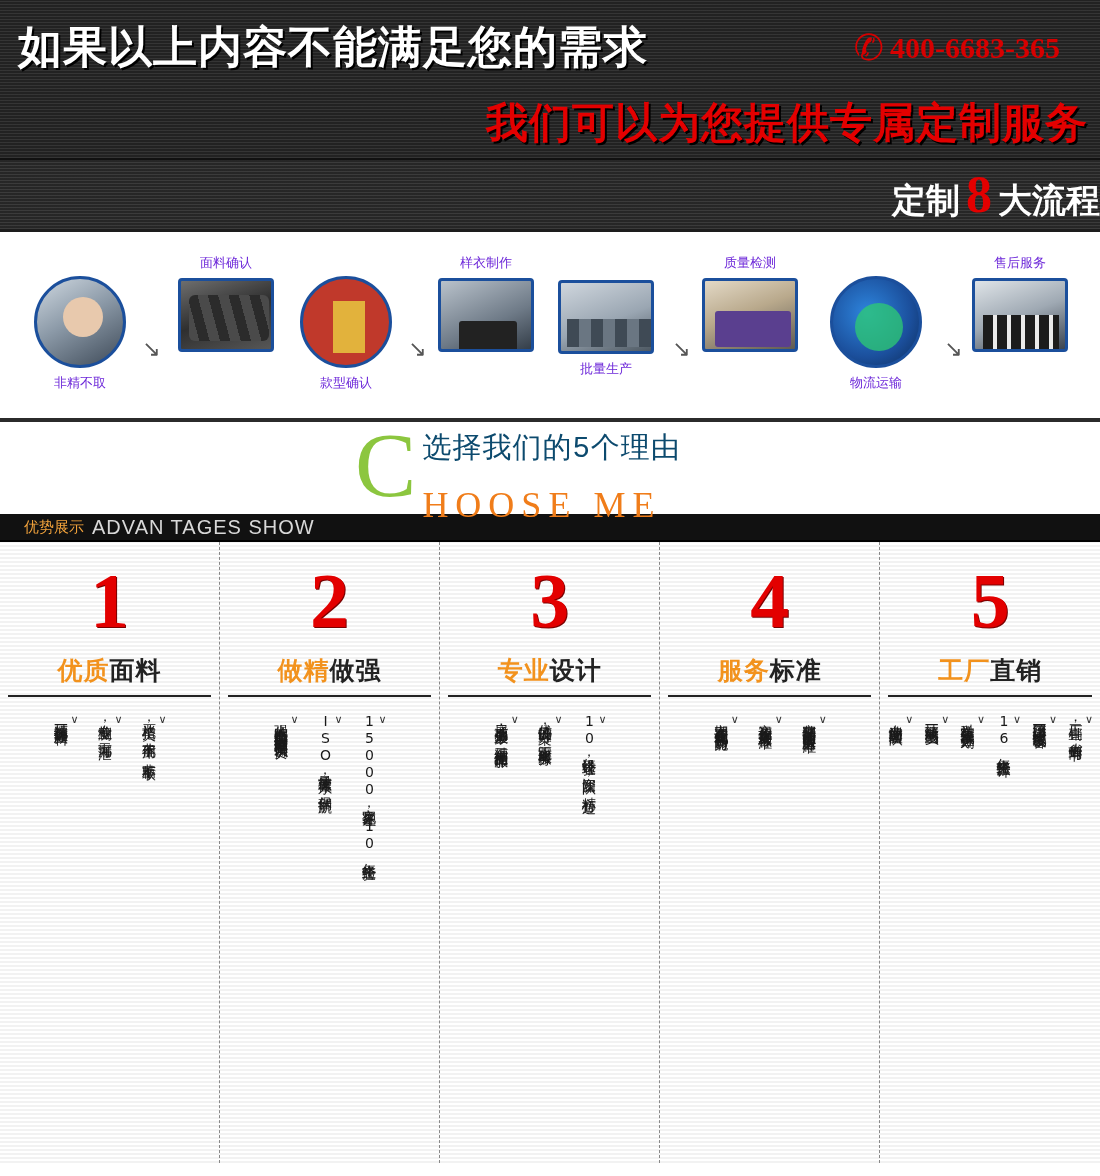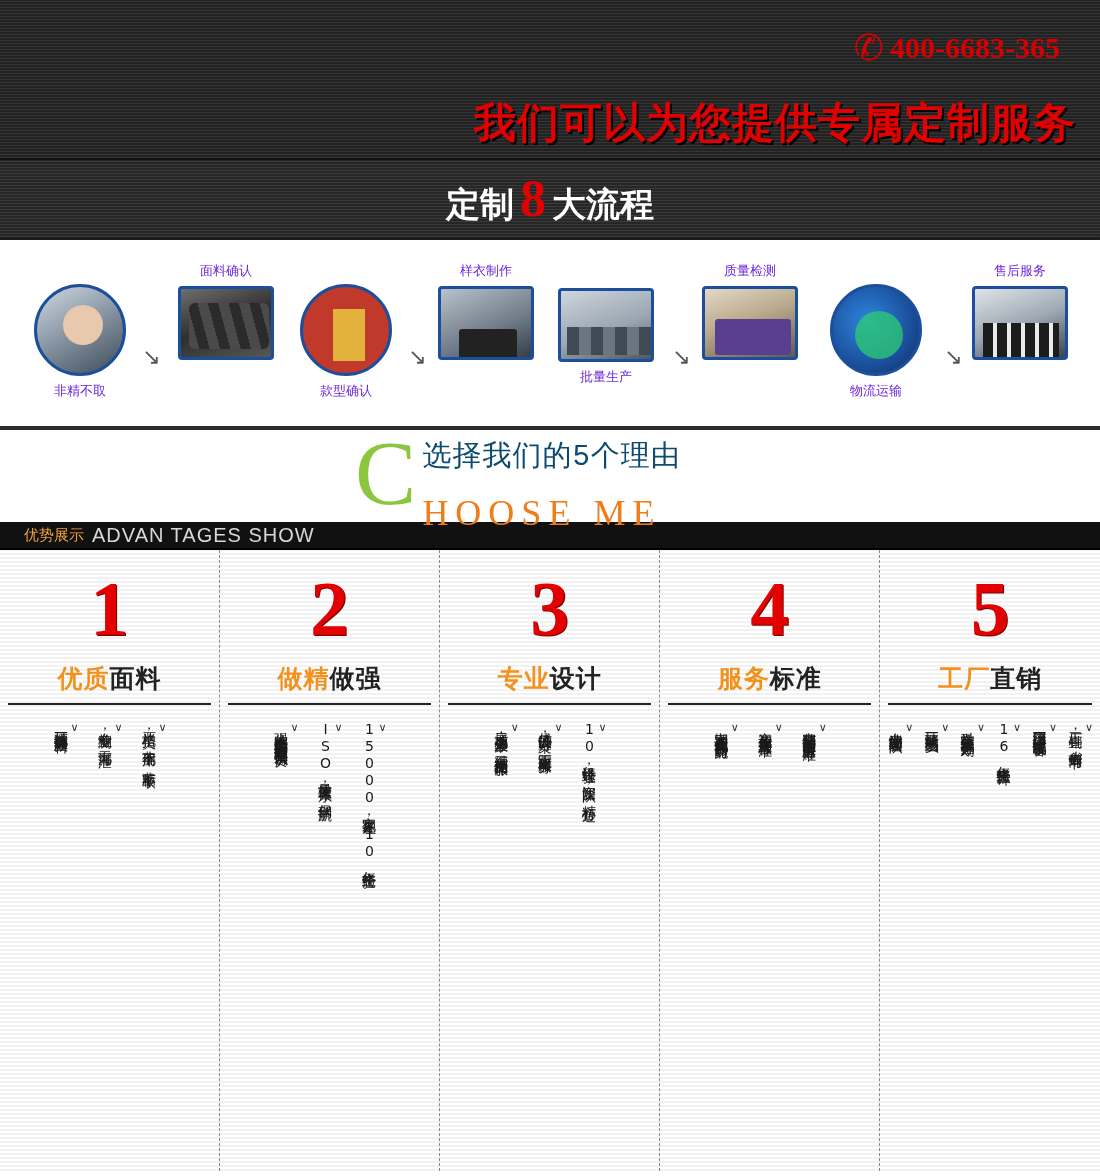--- a/index.html
+++ b/index.html
@@ -45,38 +45,38 @@
   }
   .hdr-phone .ph-num {
     color: #d60000;
     font-size: 30px;
     font-weight: bold;
     font-family: "Liberation Serif", serif;
     letter-spacing: 0px;
   }
   .hdr-line2 {
     position: absolute;
-    right: 24px; top: 95px;
+    right: 12px; top: 95px;
     color: #e30000;
     font-size: 42px;
     font-weight: bold;
     font-family: Liberation Serif, serif;
     text-shadow: 2px 2px 0 #000;
     letter-spacing: 1px;
   }
 
   
   .proc-band {
-    height: 80px;
+    height: 72px;
     background-color: #333;
     background-image:
       repeating-linear-gradient(0deg, rgba(255,255,255,0.04) 0px, rgba(255,255,255,0.04) 1px, rgba(0,0,0,0.25) 1px, rgba(0,0,0,0.25) 3px);
     display: flex;
     align-items: center;
-    justify-content: center;
+    justify-content: flex-end;
     border-bottom: 3px solid #1d1d1d;
   }
   .proc-title {
     display: flex;
     align-items: baseline;
     gap: 2px;
     font-weight: bold;
     font-family: "DejaVu Sans", sans-serif;
   }
   .proc-title .w { color: #fff; font-size: 34px; }
@@ -258,20 +258,21 @@
     font-size: 11px;
     color: #333;
     text-align: center;
     margin-bottom: 3px;
   }
 </style>
 </head>
 <body>
 
 <div class="header">
+  <div class="hdr-line1">如果以上内容不能满足您的需求</div>
   <div class="hdr-phone">
     <span class="ph-icon">✆</span>
     <span class="ph-num">400-6683-365</span>
   </div>
   <div class="hdr-line2">我们可以为您提供专属定制服务</div>
 </div>
 
 <div class="proc-band">
   <div class="proc-title">
     <span class="w">定制</span>

